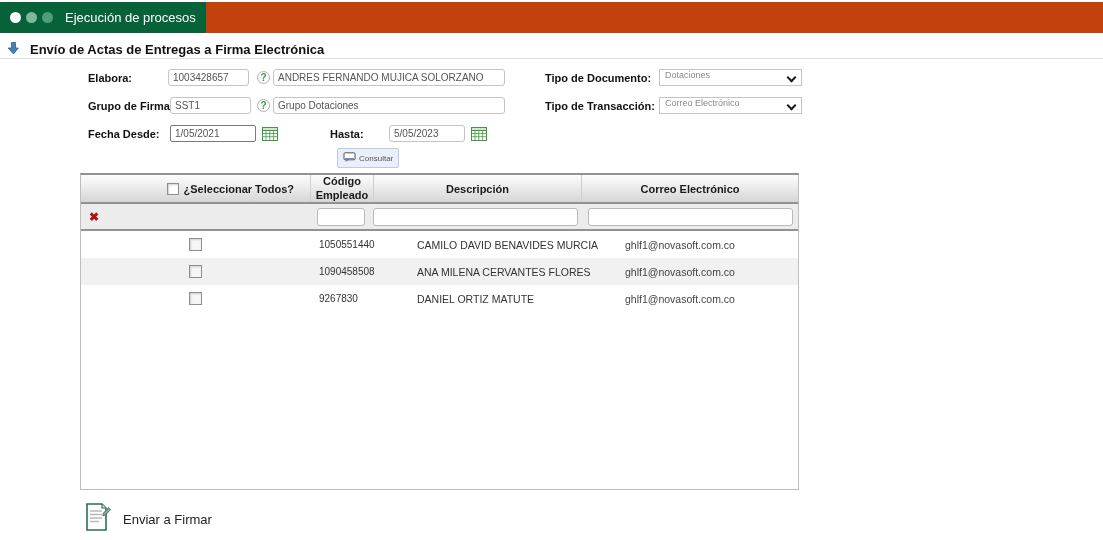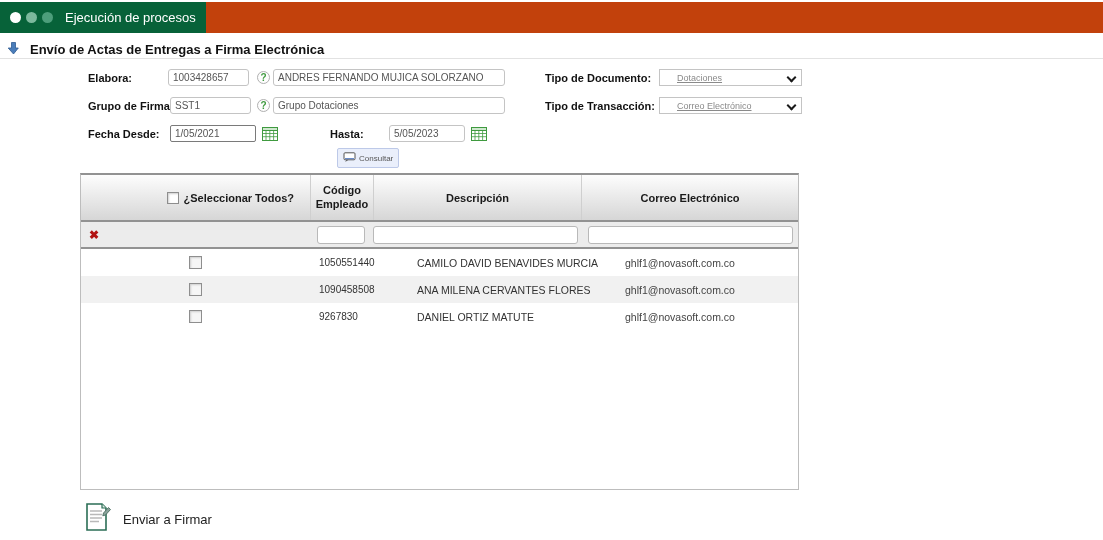--- a/index.html
+++ b/index.html
@@ -22,32 +22,32 @@
 
   
   .flabel { position:absolute; font-size:11px; font-weight:bold; color:#111; white-space:nowrap; }
   .tbx { position:absolute; height:17px; border:1px solid #c4c4c4; border-radius:3px;
          font-family:"Liberation Sans", sans-serif; font-size:10px; color:#555; padding:0 4px; background:#fff; outline:none; }
   .tbx.focused { border:1px solid #7a7a7a; border-radius:2px; }
   .lookup { position:absolute; width:13px; height:13px; border-radius:50%; border:1px solid #b0b0b0;
             background:#fdfdfd; color:#3f9a3f; font-size:10px; font-weight:bold; line-height:11px; text-align:center; cursor:pointer; }
   .calicon { position:absolute; width:16px; height:15px; cursor:pointer; }
   .selbox { position:absolute; width:143px; height:17px; border:1px solid #c4c4c4; background:#fff;
-            font-size:9px; color:#8a8a8a; display:flex; align-items:center; padding-left:17px; cursor:pointer;text-decoration:underline; }
+            font-size:9px; color:#8a8a8a; display:flex; padding-left:5px; cursor:pointer; }
   .chev { position:absolute; right:6px; top:4px; width:7px; height:7px; }
   .chev::before { content:""; position:absolute; left:0; top:0; width:5px; height:5px;
                   border-right:2px solid #1a1a1a; border-bottom:2px solid #1a1a1a; transform:rotate(45deg); }
   .btn-consultar { position:absolute; left:337px; top:148px; height:20px; display:flex; align-items:center; gap:3px;
                    background:#eaeffb; border:1px solid #bdc9e8; border-radius:2px; padding:0 5px; cursor:pointer;
                    font-size:8px; color:#555; }
 
   
   .grid { position:absolute; left:80px; top:173px; width:719px; height:317px;
           border:1px solid #bdbdbd; border-top:2px solid #929292; background:#fff; }
-  .grid-head { display:flex; height:47px; background:linear-gradient(#fdfdfd,#d6d6d6);
+  .grid-head { display:flex; height:29px; background:linear-gradient(#fdfdfd,#d6d6d6);
                border-bottom:2px solid #929292; align-items:center; font-size:11px; font-weight:bold; color:#1a1a1a; }
   .hc { height:100%; display:flex; align-items:center; justify-content:center; border-left:1px solid #cfcfcf; }
   .hc:first-child { border-left:none; }
   .hc1 { width:229px; justify-content:flex-end; padding-right:16px; }
   .hc2 { width:63px; flex-direction:column; justify-content:center; line-height:1.25; }
   .hc3 { width:208px; } .hc4 { flex:1; }
   .grid-filter { position:relative; height:27px; background:#ececec; border-bottom:2px solid #929292; }
   .clear-x { position:absolute; left:8px; top:6px; font-size:12px; font-weight:bold; color:#b21313; cursor:pointer; line-height:14px; }
   .fbx { position:absolute; top:4px; height:18px; border:1px solid #b9b9b9; border-radius:3px; background:#fff;
          font-family:"Liberation Sans", sans-serif; font-size:10px; color:#444; padding:0 4px; outline:none; }

